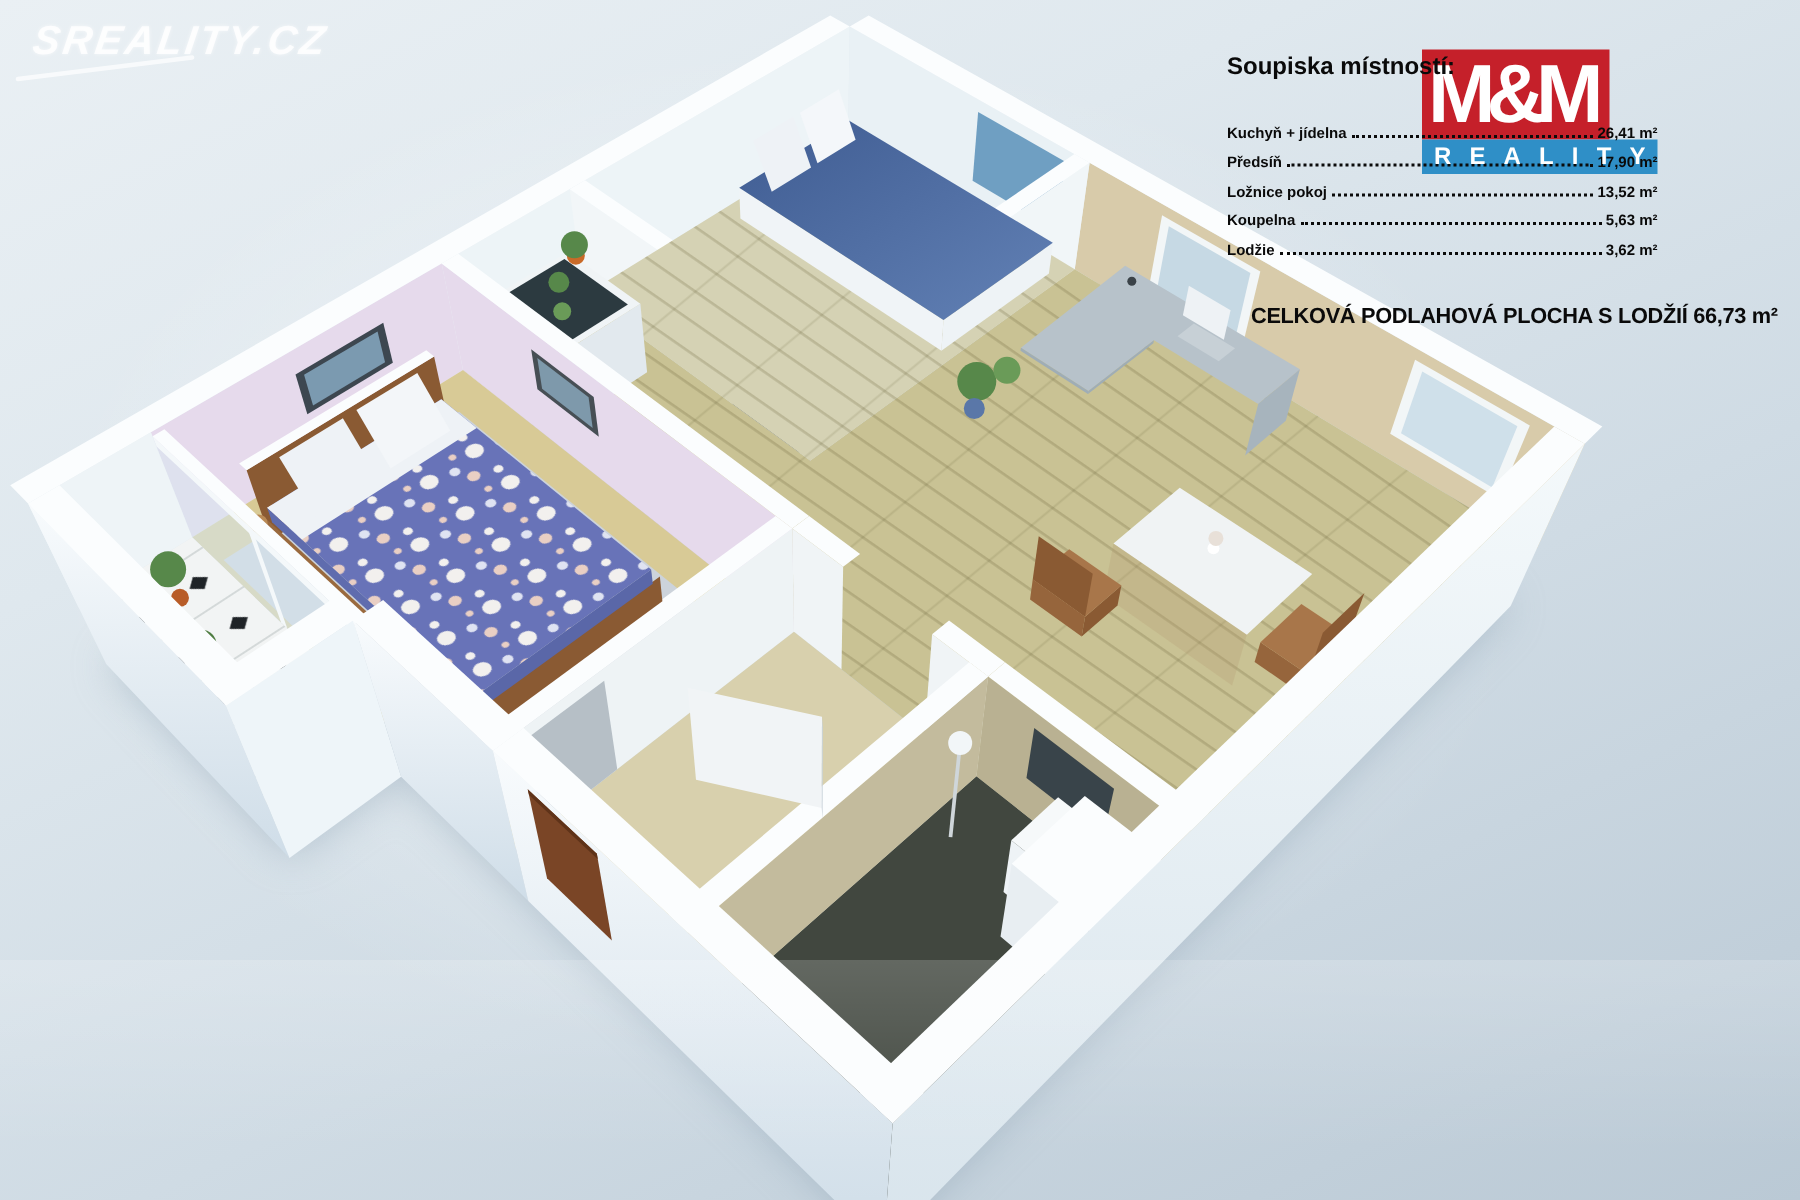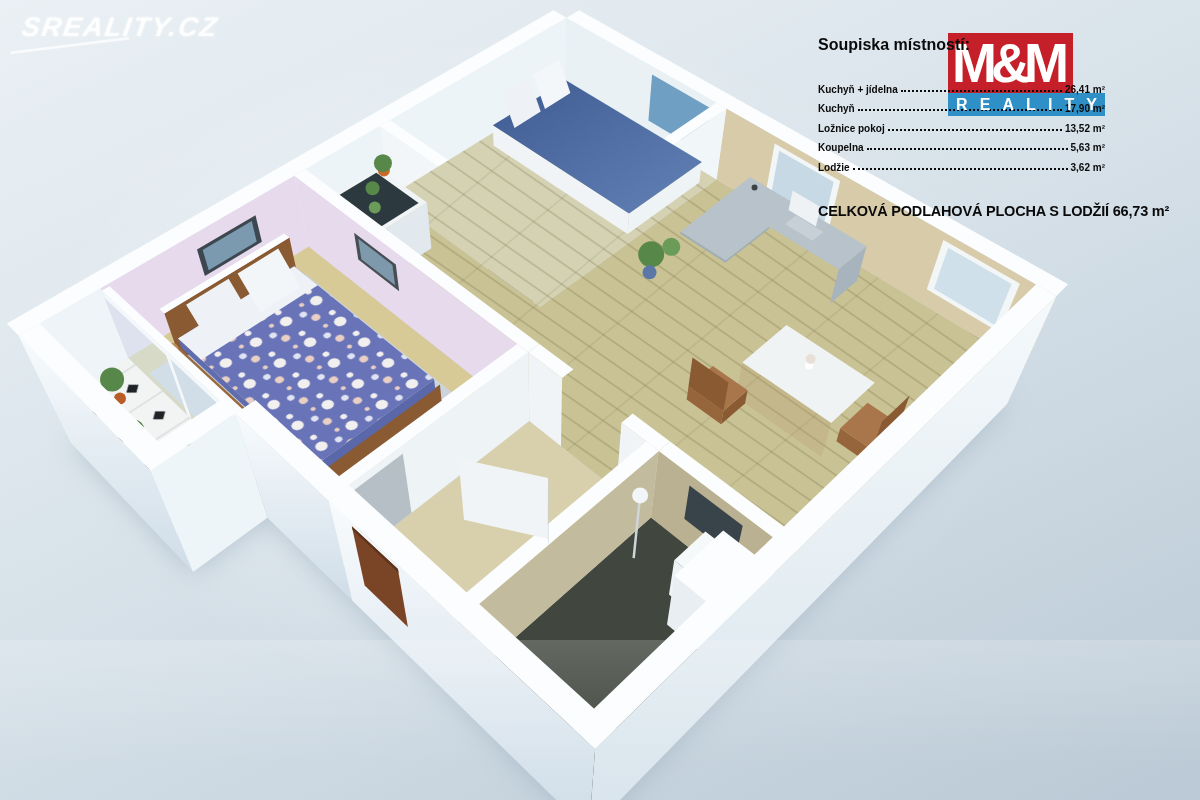--- a/index.html
+++ b/index.html
@@ -39,21 +39,21 @@
     display:flex;align-items:center;justify-content:space-between;
     padding:0 8px;box-sizing:border-box;
     color:#fff;font-weight:bold;font-size:16px;line-height:1;
     pointer-events:none;
   }
   
   .panel{position:absolute;left:818px;top:36px;width:287px;z-index:30;color:#0a0a0a;}
   .panel-title{font-size:16px;font-weight:bold;margin-bottom:21px;}
   .row{display:flex;align-items:flex-end;height:19.5px;font-size:10px;font-weight:bold;white-space:nowrap;}
   .row .dots{flex:1;border-bottom:2.4px dotted #0b0b0b;margin:0 3px 3px 3px;min-width:8px;}
-  .totals{margin-top:27px;}
+  .totals{margin-top:27px;margin-left:16px;}
   .total-line{font-size:14.5px;font-weight:bold;letter-spacing:-0.2px;line-height:22px;white-space:nowrap;}
   
   .reflection{
     position:absolute;left:0;top:640px;width:1200px;height:160px;z-index:1;
     background:linear-gradient(180deg,rgba(255,255,255,0.18) 0%,rgba(255,255,255,0.0) 80%);
   }
 </style>
 </head>
 <body>
 
@@ -240,21 +240,21 @@
 
 <div class="panel">
   <div class="panel-title">Soupiska místností:</div>
   <div id="rows">
       <div class="row">
         <span>Kuchyň + jídelna</span>
         <span class="dots"></span>
         <span>26,41 m²</span>
       </div>
       <div class="row">
-        <span>Kuchyň</span>
+        <span>Předsíň</span>
         <span class="dots"></span>
         <span>17,90 m²</span>
       </div>
       <div class="row">
         <span>Ložnice pokoj</span>
         <span class="dots"></span>
         <span>13,52 m²</span>
       </div>
       <div class="row">
         <span>Koupelna</span>

